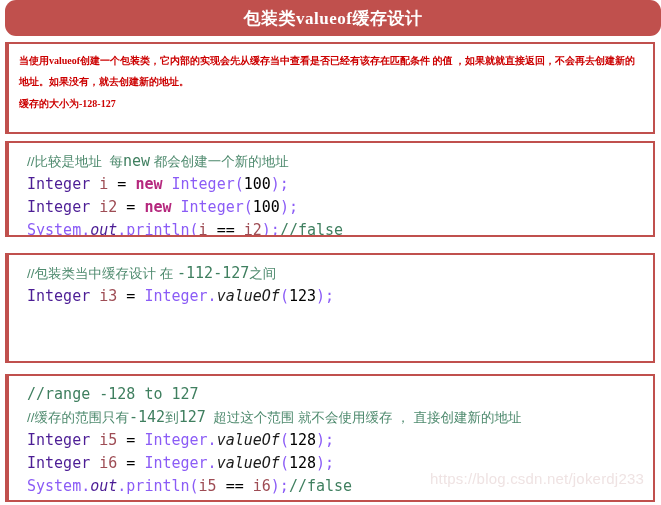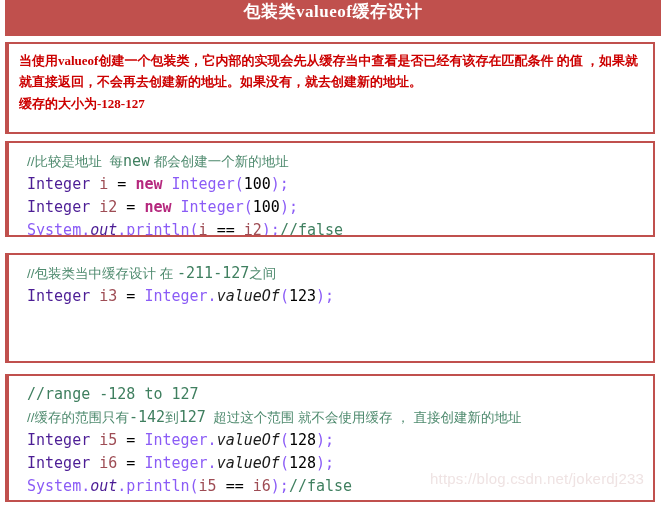--- a/index.html
+++ b/index.html
@@ -23,22 +23,23 @@
 
   
   .header-banner {
     position: absolute;
     left: 5px;
     top: 0px;
     width: 656px;
     height: 36px;
     background: #c0504d;
     display: flex;
-    align-items: flex-start;
+    align-items: center;
     justify-content: center;
+    border-radius: 11px;
   }
   .header-title {
     color: #ffffff;
     font-family: "Liberation Serif", serif;
     font-weight: bold;
     font-size: 17px;
     letter-spacing: 0.5px;
     white-space: nowrap;
   }
 
@@ -52,21 +53,21 @@
     box-sizing: border-box;
     border: 2px solid #c0504d;
     border-left-width: 4px;
     background: #ffffff;
     padding: 6px 8px 4px 10px;
   }
   .desc-text {
     color: #cc0000;
     font-family: "Liberation Serif", serif;
     font-weight: bold;
-    font-size: 13px;
+    font-size: 10px;
     line-height: 21px;
     margin: 0;
     white-space: pre-wrap;
     word-break: break-all;
   }
   .desc-text.second {
     margin-top: 1px;
   }
 
   
@@ -133,21 +134,21 @@
     <p class="desc-text second">缓存的大小为-128-127</p>
   </div>
 
   <div class="code-box code-box-1">
       <div class="code-line"><span class="tok-comment-cjk">//比较是地址  每</span><span class="tok-comment">new</span><span class="tok-comment-cjk"> 都会创建一个新的地址</span></div>
       <div class="code-line"><span class="tok-type">Integer </span><span class="tok-var">i</span><span class="tok-op"> = </span><span class="tok-keyword">new</span><span class="tok-plain"> Integer(</span><span class="tok-num">100</span><span class="tok-plain">);</span></div>
       <div class="code-line"><span class="tok-type">Integer </span><span class="tok-var">i2</span><span class="tok-op"> = </span><span class="tok-keyword">new</span><span class="tok-plain"> Integer(</span><span class="tok-num">100</span><span class="tok-plain">);</span></div>
       <div class="code-line"><span class="tok-plain">System.</span><span class="tok-field">out</span><span class="tok-plain">.println(</span><span class="tok-var">i</span><span class="tok-op"> == </span><span class="tok-var">i2</span><span class="tok-plain">);</span><span class="tok-comment">//false</span></div>
     </div>
   <div class="code-box code-box-2">
-      <div class="code-line"><span class="tok-comment-cjk">//包装类当中缓存设计 在 </span><span class="tok-comment">-211-127</span><span class="tok-comment-cjk">之间</span></div>
+      <div class="code-line"><span class="tok-comment-cjk">//包装类当中缓存设计 在 </span><span class="tok-comment">-112-127</span><span class="tok-comment-cjk">之间</span></div>
       <div class="code-line"><span class="tok-type">Integer </span><span class="tok-var">i3</span><span class="tok-op"> = </span><span class="tok-plain">Integer.</span><span class="tok-method">valueOf</span><span class="tok-plain">(</span><span class="tok-num">123</span><span class="tok-plain">);</span></div>
     </div>
   <div class="code-box code-box-3">
       <div class="code-line"><span class="tok-comment">//range -128 to 127</span></div>
       <div class="code-line"><span class="tok-comment-cjk">//缓存的范围只有</span><span class="tok-comment">-142</span><span class="tok-comment-cjk">到</span><span class="tok-comment">127</span><span class="tok-comment-cjk">  超过这个范围 就不会使用缓存 ， 直接创建新的地址</span></div>
       <div class="code-line"><span class="tok-type">Integer </span><span class="tok-var">i5</span><span class="tok-op"> = </span><span class="tok-plain">Integer.</span><span class="tok-method">valueOf</span><span class="tok-plain">(</span><span class="tok-num">128</span><span class="tok-plain">);</span></div>
       <div class="code-line"><span class="tok-type">Integer </span><span class="tok-var">i6</span><span class="tok-op"> = </span><span class="tok-plain">Integer.</span><span class="tok-method">valueOf</span><span class="tok-plain">(</span><span class="tok-num">128</span><span class="tok-plain">);</span></div>
       <div class="code-line"><span class="tok-plain">System.</span><span class="tok-field">out</span><span class="tok-plain">.println(</span><span class="tok-var">i5</span><span class="tok-op"> == </span><span class="tok-var">i6</span><span class="tok-plain">);</span><span class="tok-comment">//false</span></div>
     </div>
 

